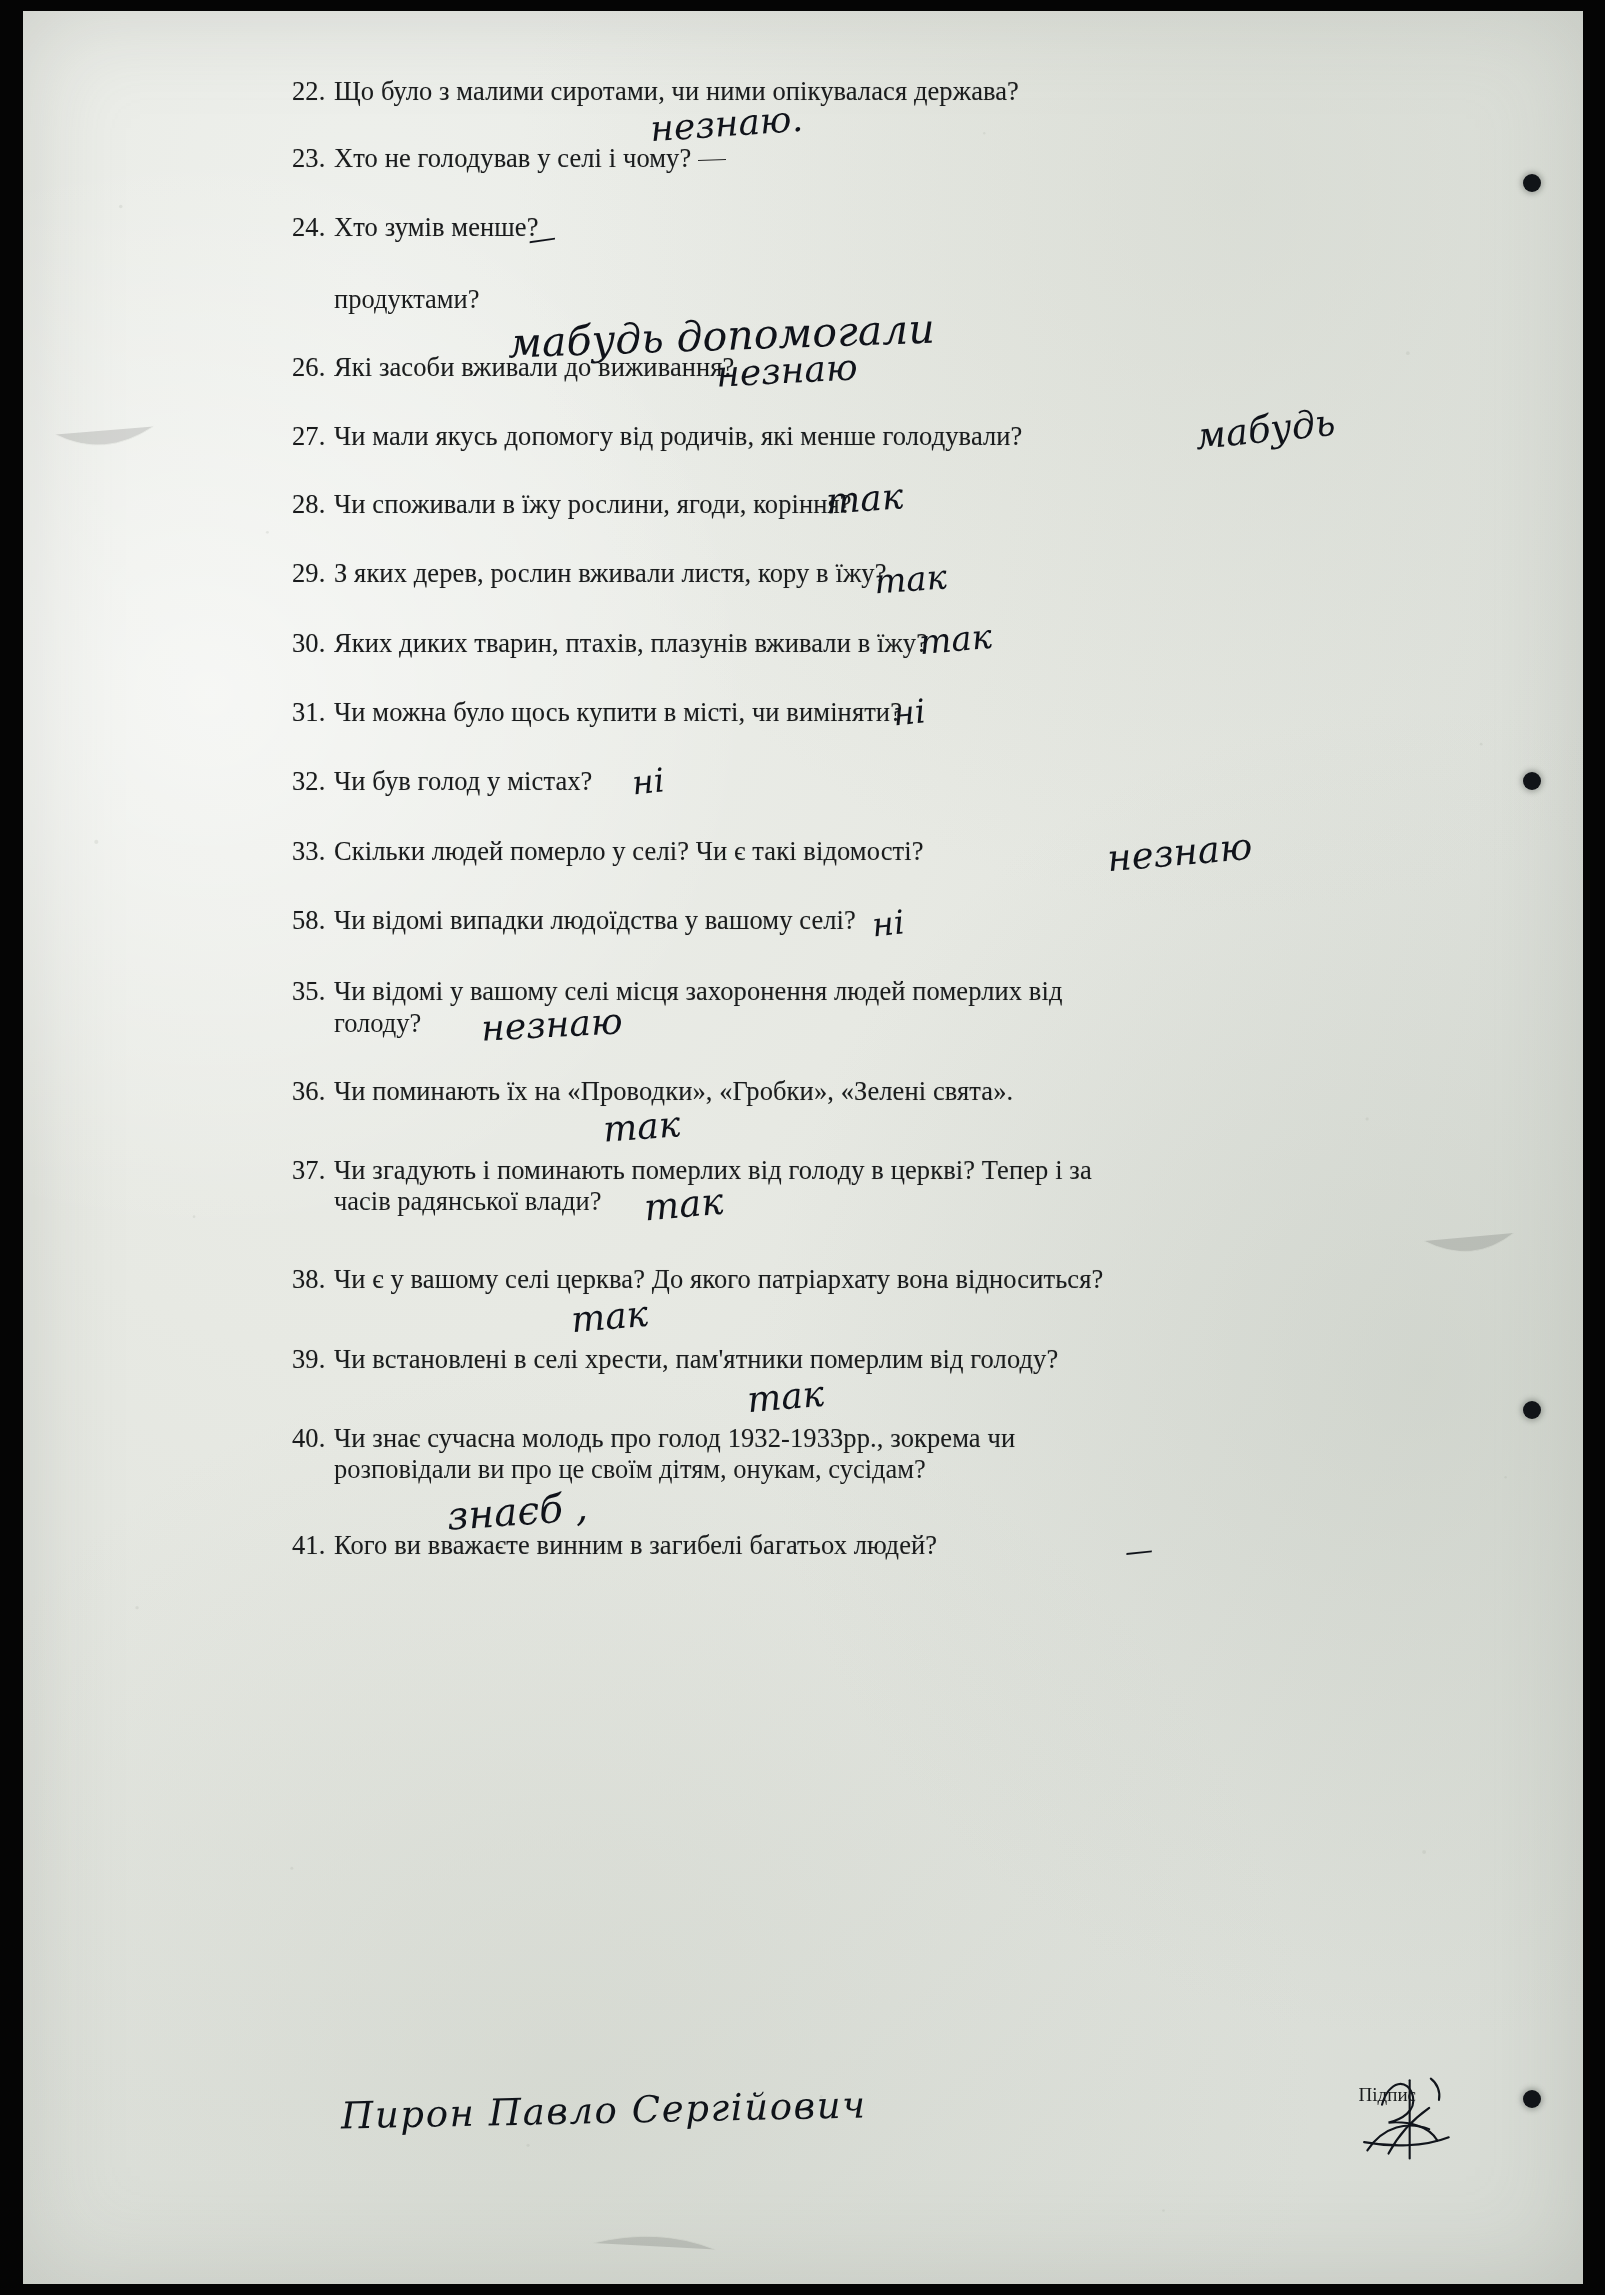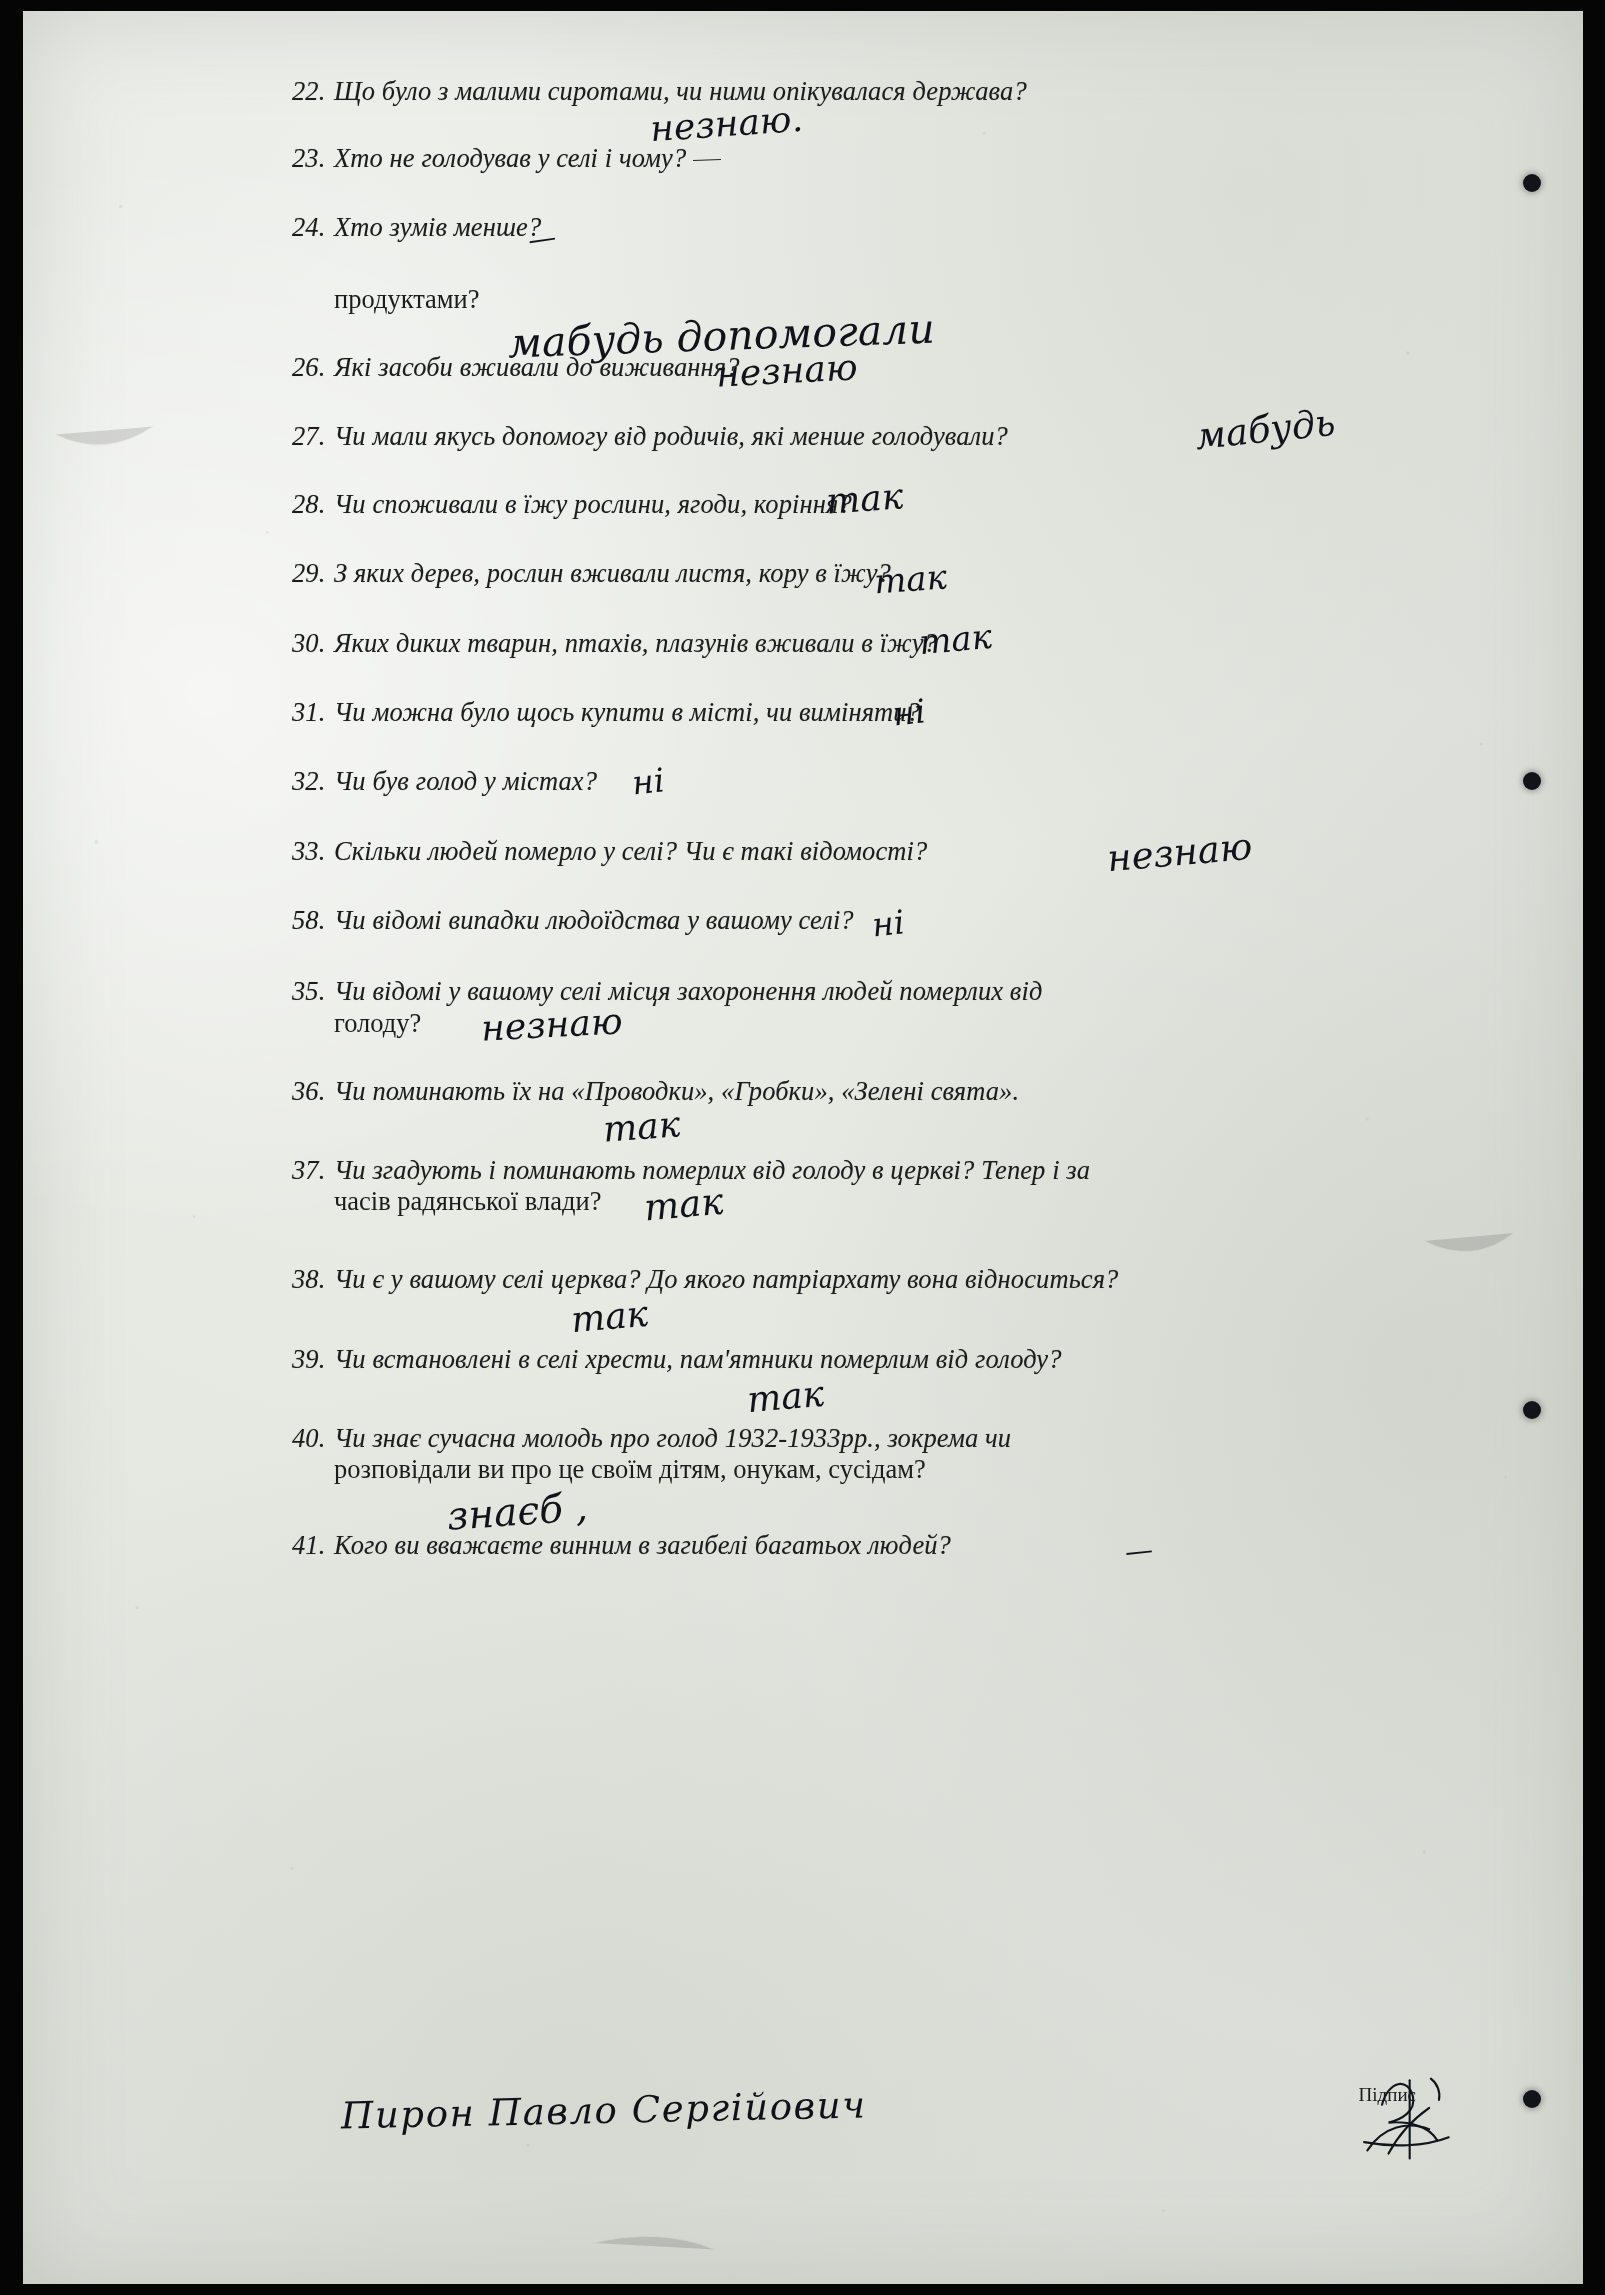--- a/index.html
+++ b/index.html
@@ -75,21 +75,20 @@
     position: relative;
     margin-bottom: 28px;
   }
   .qline {
     display: block;
     font-size: 26.5px;
     line-height: 1.22;
     color: #191b1c;
     letter-spacing: 0.1px;
     text-shadow: 0 0 0.8px rgba(40,40,40,0.25);
-    font-style: italic;
   }
   .qnum {
     display: inline-block;
     min-width: 42px;
     font-size: 26.5px;
     color: #191b1c;
   }
   .qtext {
     font-size: 26.5px;
     color: #1a1c1d;

